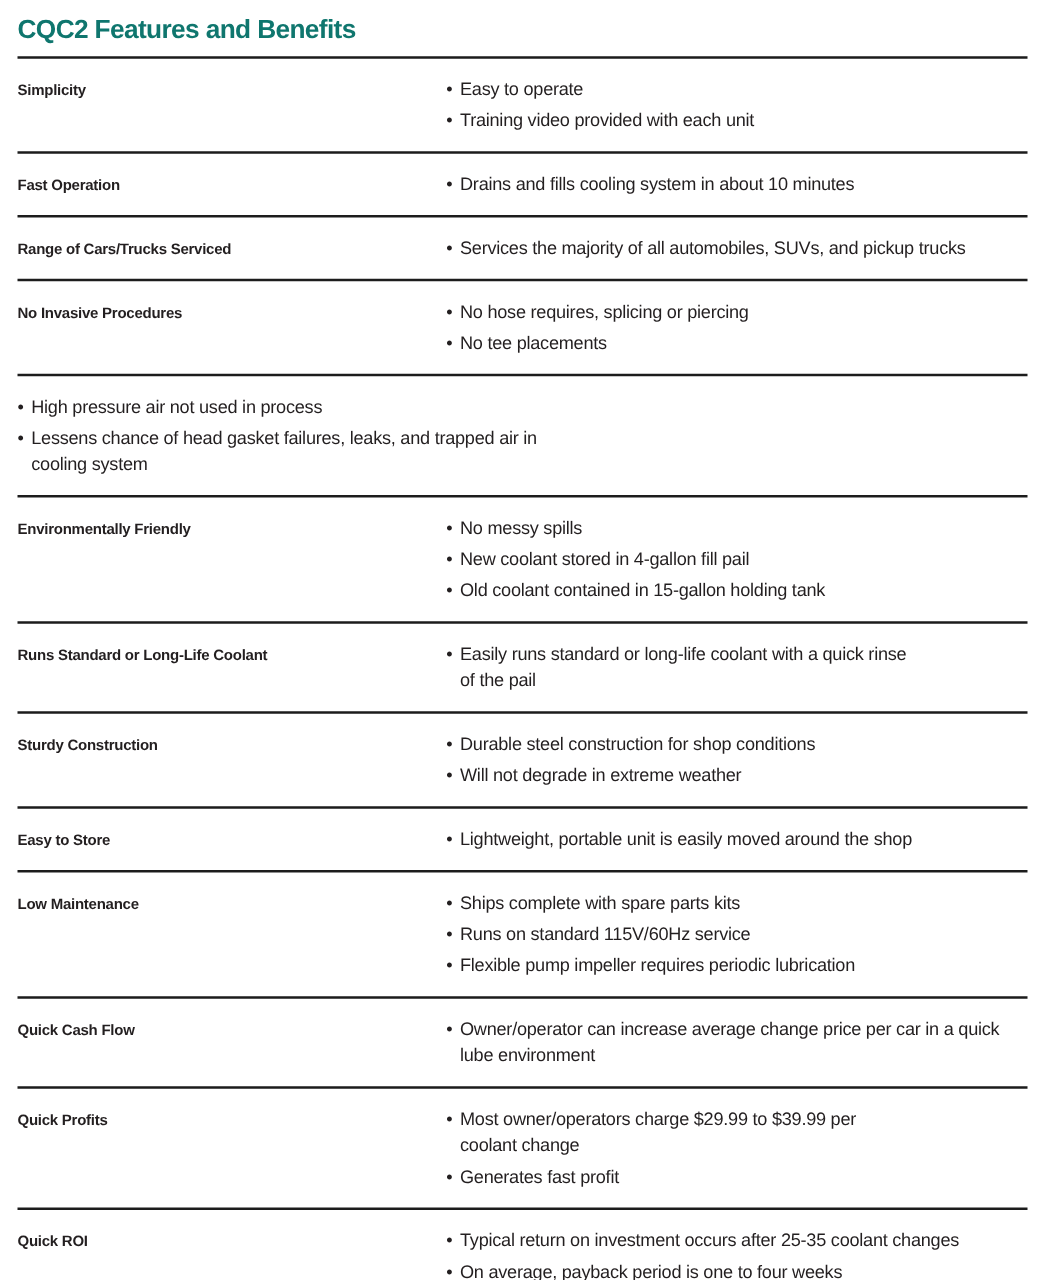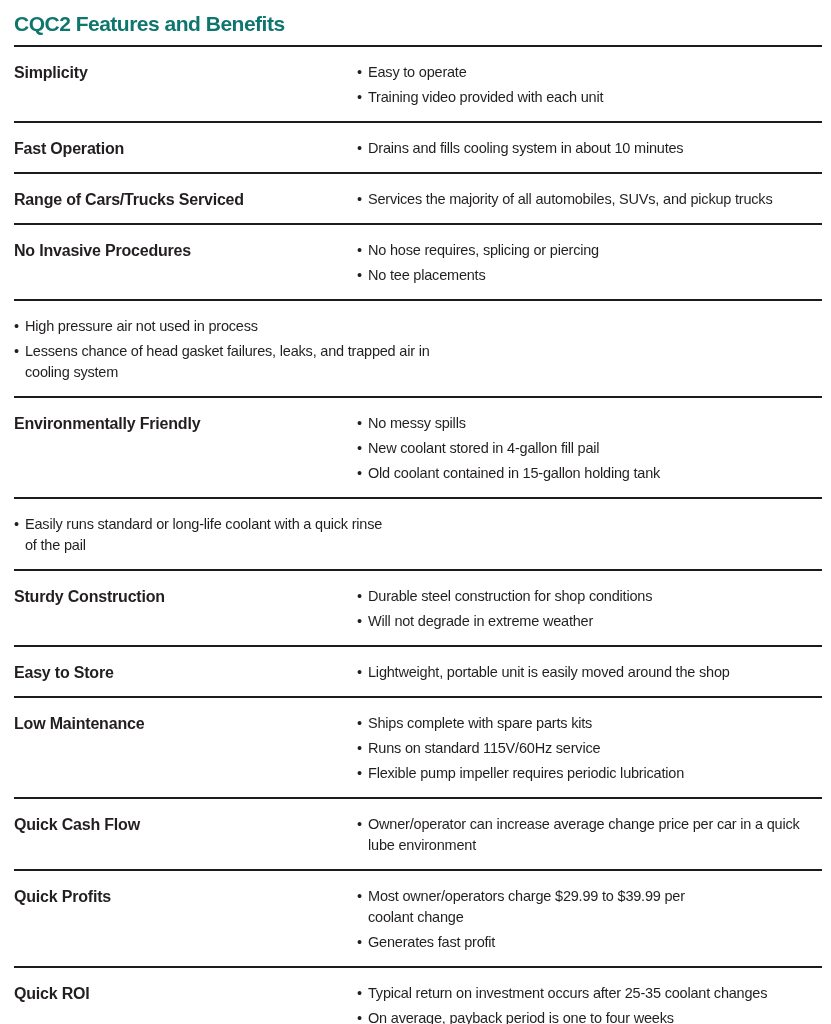--- a/index.html
+++ b/index.html
@@ -30,21 +30,21 @@
     align-items: flex-start;
     padding: 15px 0 13px 0;
     border-bottom: 2px solid #1c1c1c;
   }
   .feature-row:last-child {
     border-bottom: none;
   }
   .feature-cell {
     width: 343px;
     flex: 0 0 343px;
-    font-size: 16px;
+    font-size: 12px;
     font-weight: bold;
     letter-spacing: -0.2px;
     line-height: 19px;
     padding-top: 1px;
     padding-right: 20px;
   }
   .benefit-list {
     flex: 1 1 auto;
     margin: 0;
     padding: 0;
@@ -149,20 +149,21 @@
             <span class="benefit-text">New coolant stored in 4-gallon fill pail</span>
           </li>
           <li class="benefit">
             <span class="dot">•</span>
             <span class="benefit-text">Old coolant contained in 15-gallon holding tank</span>
           </li>
         </ul>
   </div>
 
   <div class="feature-row">
+    <div class="feature-cell">Runs Standard or Long-Life Coolant</div>
     <ul class="benefit-list">
           <li class="benefit">
             <span class="dot">•</span>
             <span class="benefit-text">Easily runs standard or long-life coolant with a quick rinse
 of the pail</span>
           </li>
         </ul>
   </div>
 
   <div class="feature-row">

